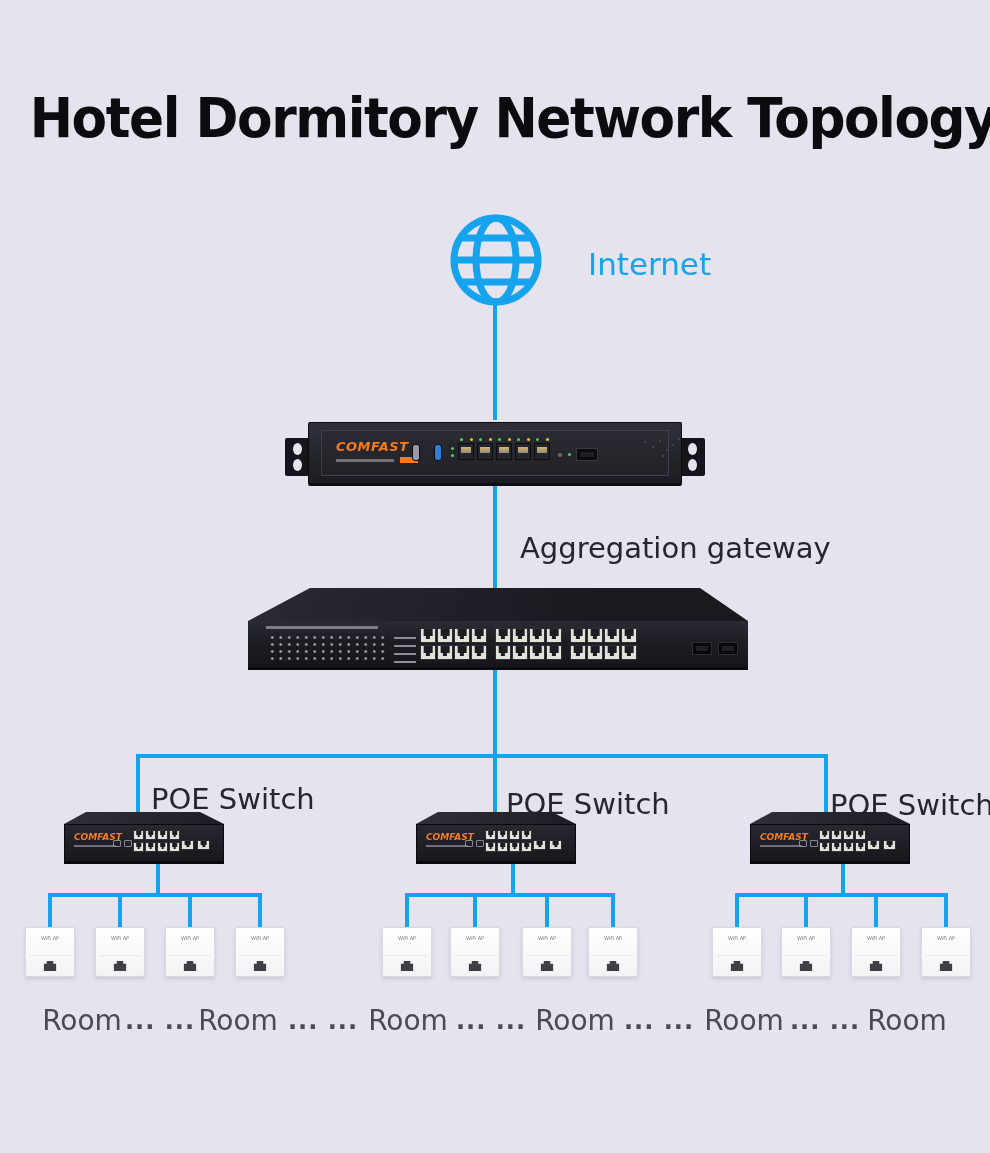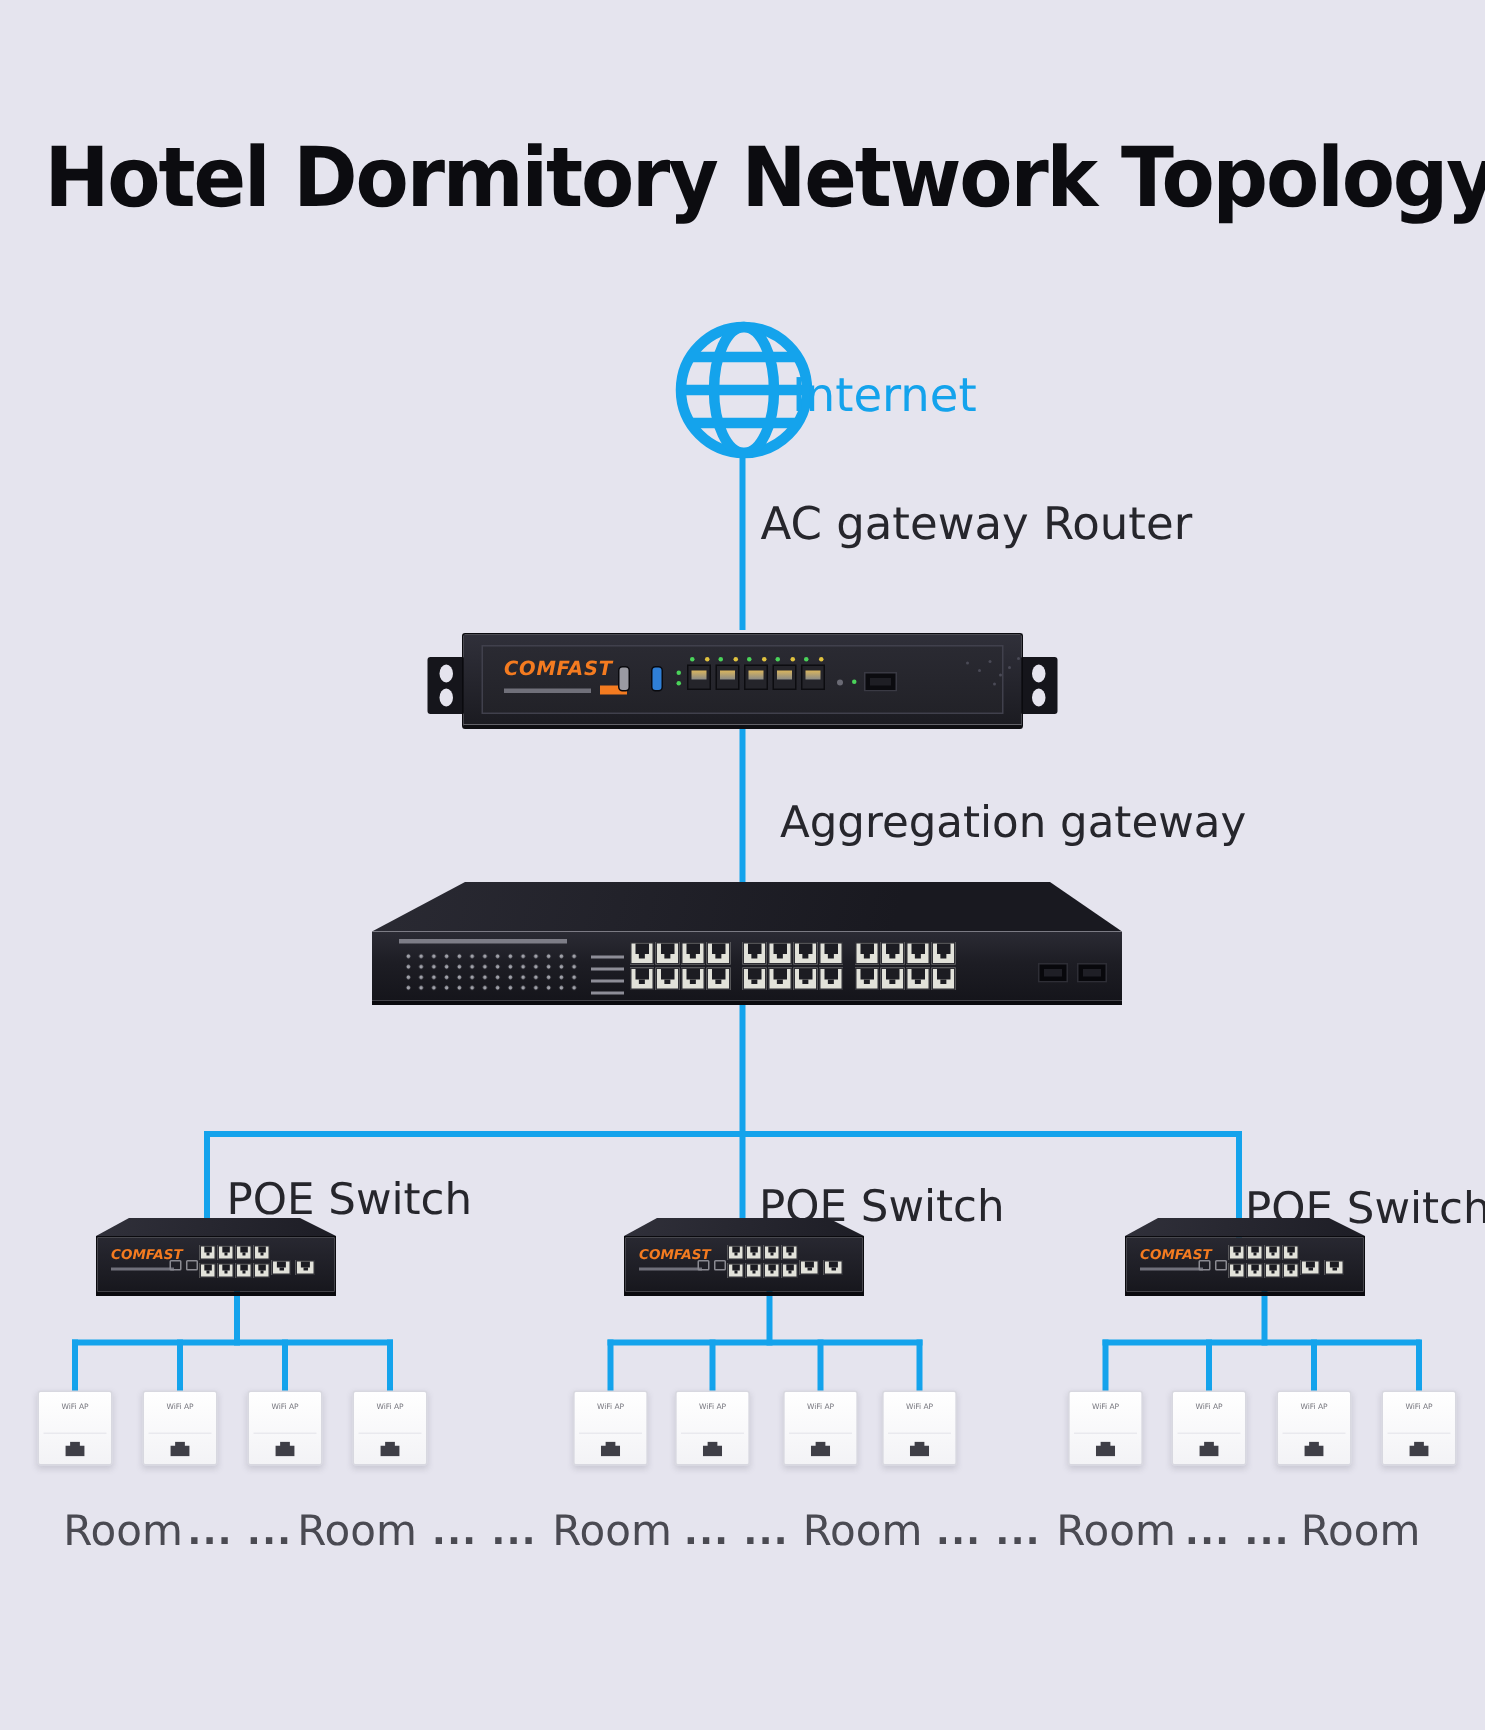--- a/index.html
+++ b/index.html
@@ -146,23 +146,22 @@
 
   <svg class="globe" width="96" height="96" viewBox="0 0 96 96">
     <g fill="none" stroke="currentColor" stroke-width="7">
       <circle cx="48" cy="48" r="42"></circle>
       <ellipse cx="48" cy="48" rx="20" ry="42"></ellipse>
       <line x1="7" y1="48" x2="89" y2="48"></line>
       <line x1="13" y1="26" x2="83" y2="26"></line>
       <line x1="13" y1="70" x2="83" y2="70"></line>
     </g>
   </svg>
-  <span class="lbl blue" style="left:528px;top:246px">Internet</span>
-
-  <span class="lbl router-l" style="left:507px;top:332px">AC gateway Router</span>
+  <span class="lbl blue" style="left:588px;top:246px">Internet</span>
+
   <div class="router">
     <div class="ear left">
         <div class="hole h1"></div>
         <div class="hole h2"></div>
       </div>
     <div class="ear right">
         <div class="hole h1"></div>
         <div class="hole h2"></div>
       </div>
     <div class="rbody">

